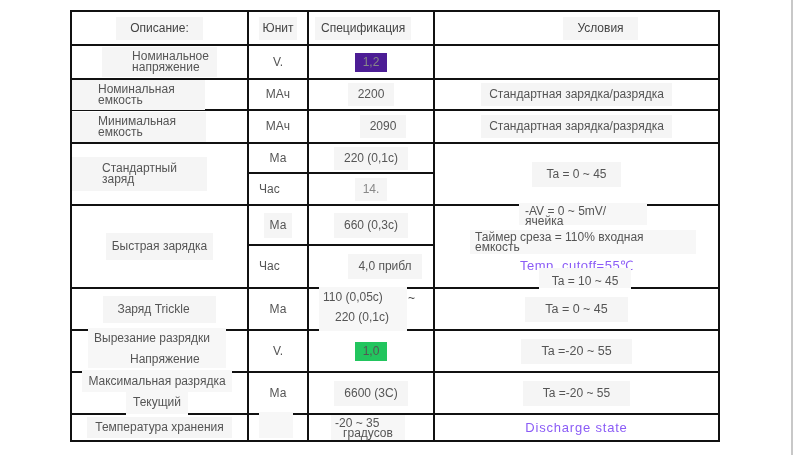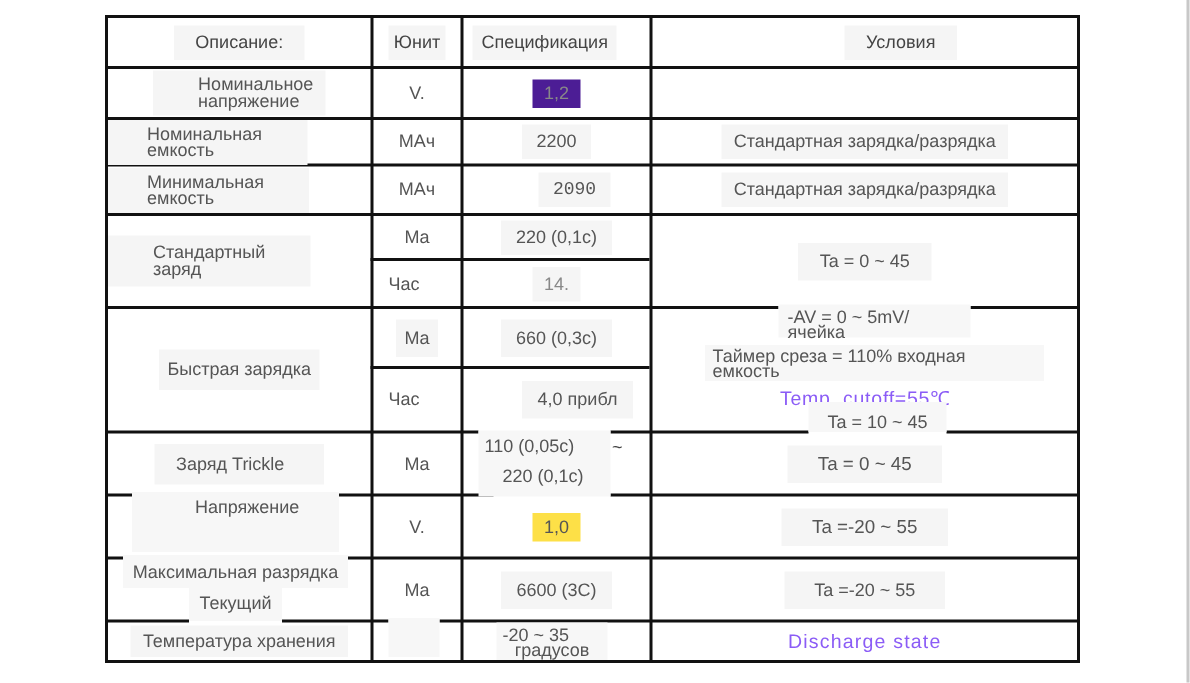--- a/index.html
+++ b/index.html
@@ -93,21 +93,21 @@
 
   <div class="cell" style="left:2px;top:101px;width:175px;height:31px;justify-content:flex-start;">
     <span class="chip left" style="padding:4px 30px 4px 26px;">
       <span>Минимальная</span><br>
       <span>емкость</span>
     </span>
   </div>
   <div class="cell" style="left:179px;top:101px;width:58px;height:31px;">
     <span class="chip" style="background:#fff;">МАч</span>
   </div>
-  <div class="cell" style="left:239px;top:101px;width:148px;height:31px;font-family:Liberation Mono, monospace;">
+  <div class="cell" style="left:239px;top:101px;width:148px;height:31px;">
     <span class="chip" style="padding:6px 10px;">2090</span>
   </div>
   <div class="cell" style="left:365px;top:101px;width:283px;height:31px;">
     <span class="chip" style="padding:6px 8px;">Стандартная зарядка/разрядка</span>
   </div>
 
   <div class="cell" style="left:2px;top:134px;width:175px;height:60px;justify-content:flex-start;">
     <span class="chip left" style="padding:6px 30px 6px 30px;">
       <span>Стандартный</span><br>
       <span>заряд</span>
@@ -174,27 +174,28 @@
     <div style="padding-left:4px;">110 (0,05с)</div>
     <div style="padding-left:16px;">220 (0,1с)</div>
   </div>
   <span class="tilde" style="left:338px;top:281px;">~</span>
   <div class="cell" style="left:365px;top:279px;width:283px;height:40px;">
     <span class="chip" style="padding:7px 20px;font-size:12.5px;">Ta = 0 ~ 45</span>
   </div>
 
   <div class="gapmask" style="left:18px;top:316px;width:138px;height:6px;"></div>
   <div style="position:absolute;left:18px;top:318px;width:138px;height:40px;background:#f7f7f7;font-size:12px;line-height:21px;color:#555;">
+    <div style="padding-left:6px;">Вырезание разрядки</div>
     <div style="padding-left:42px;">Напряжение</div>
   </div>
   <div class="cell" style="left:179px;top:321px;width:58px;height:40px;">
     <span class="chip" style="background:#fff;">V.</span>
   </div>
   <div class="cell" style="left:239px;top:321px;width:124px;height:40px;">
-    <span class="chip" style="background:#fde047;">1,0</span>
+    <span class="chip" style="background:#22c55e;">1,0</span>
   </div>
   <div class="cell" style="left:365px;top:321px;width:283px;height:40px;">
     <span class="chip" style="padding:7px 20px;font-size:12.5px;">Ta =-20 ~ 55</span>
   </div>
 
   <div class="gapmask" style="left:12px;top:358px;width:150px;height:6px;"></div>
   <div class="gapmask" style="left:56px;top:400px;width:62px;height:6px;"></div>
   <div style="position:absolute;left:12px;top:360px;width:150px;height:22px;background:#f7f7f7;font-size:12px;line-height:22px;text-align:center;color:#555;">
     <span>Максимальная разрядка</span>
   </div>

